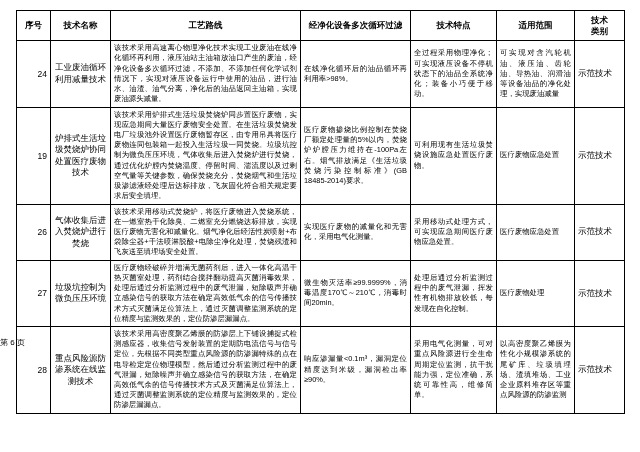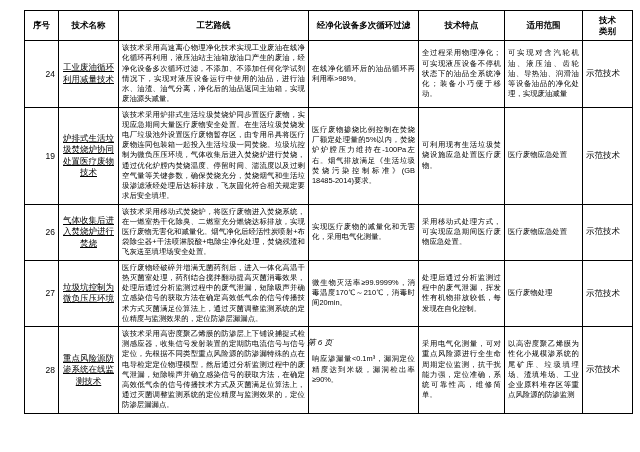--- a/index.html
+++ b/index.html
@@ -12,21 +12,21 @@
     height: 452px;
     font-family: "Liberation Sans", sans-serif;
     color: #000000;
     overflow: hidden;
   }
   .page {
     position: relative;
     width: 640px;
     height: 372px;
     box-sizing: border-box;
-    padding: 10px 16px 0 24px;
+    padding: 10px 16px 0 16px;
   }
   table.tech-table {
     width: 608px;
     border-collapse: collapse;
     table-layout: fixed;
   }
   table.tech-table th,
   table.tech-table td {
     border: 1px solid #000000;
     vertical-align: middle;
@@ -41,21 +41,20 @@
     padding: 4px 2px;
   }
   td.col-no {
     text-align: right;
     font-size: 8.5px;
   }
   td.col-name {
     text-align: center;
     font-size: 8.5px;
     line-height: 1.35;
-    text-decoration: underline;
   }
   td.col-route,
   td.col-index,
   td.col-feature,
   td.col-scope {
     text-align: justify;
     text-justify: inter-ideograph;
     font-size: 7.4px;
     line-height: 1.38;
   }
@@ -71,24 +70,22 @@
   col.c-index   { width: 110px; }
   col.c-feature { width: 86px; }
   col.c-scope   { width: 78px; }
   col.c-type    { width: 50px; }
 
   .page-footer {
     position: absolute;
     left: 0;
     right: 0;
     bottom: 24px;
-    text-align: center;
     font-size: 8px;
     color: #000;
-    font-style: italic;
   }
 </style>
 </head>
 <body>
 
 <div class="page">
   <table class="tech-table">
     <colgroup>
       <col class="c-no">
       <col class="c-name">

